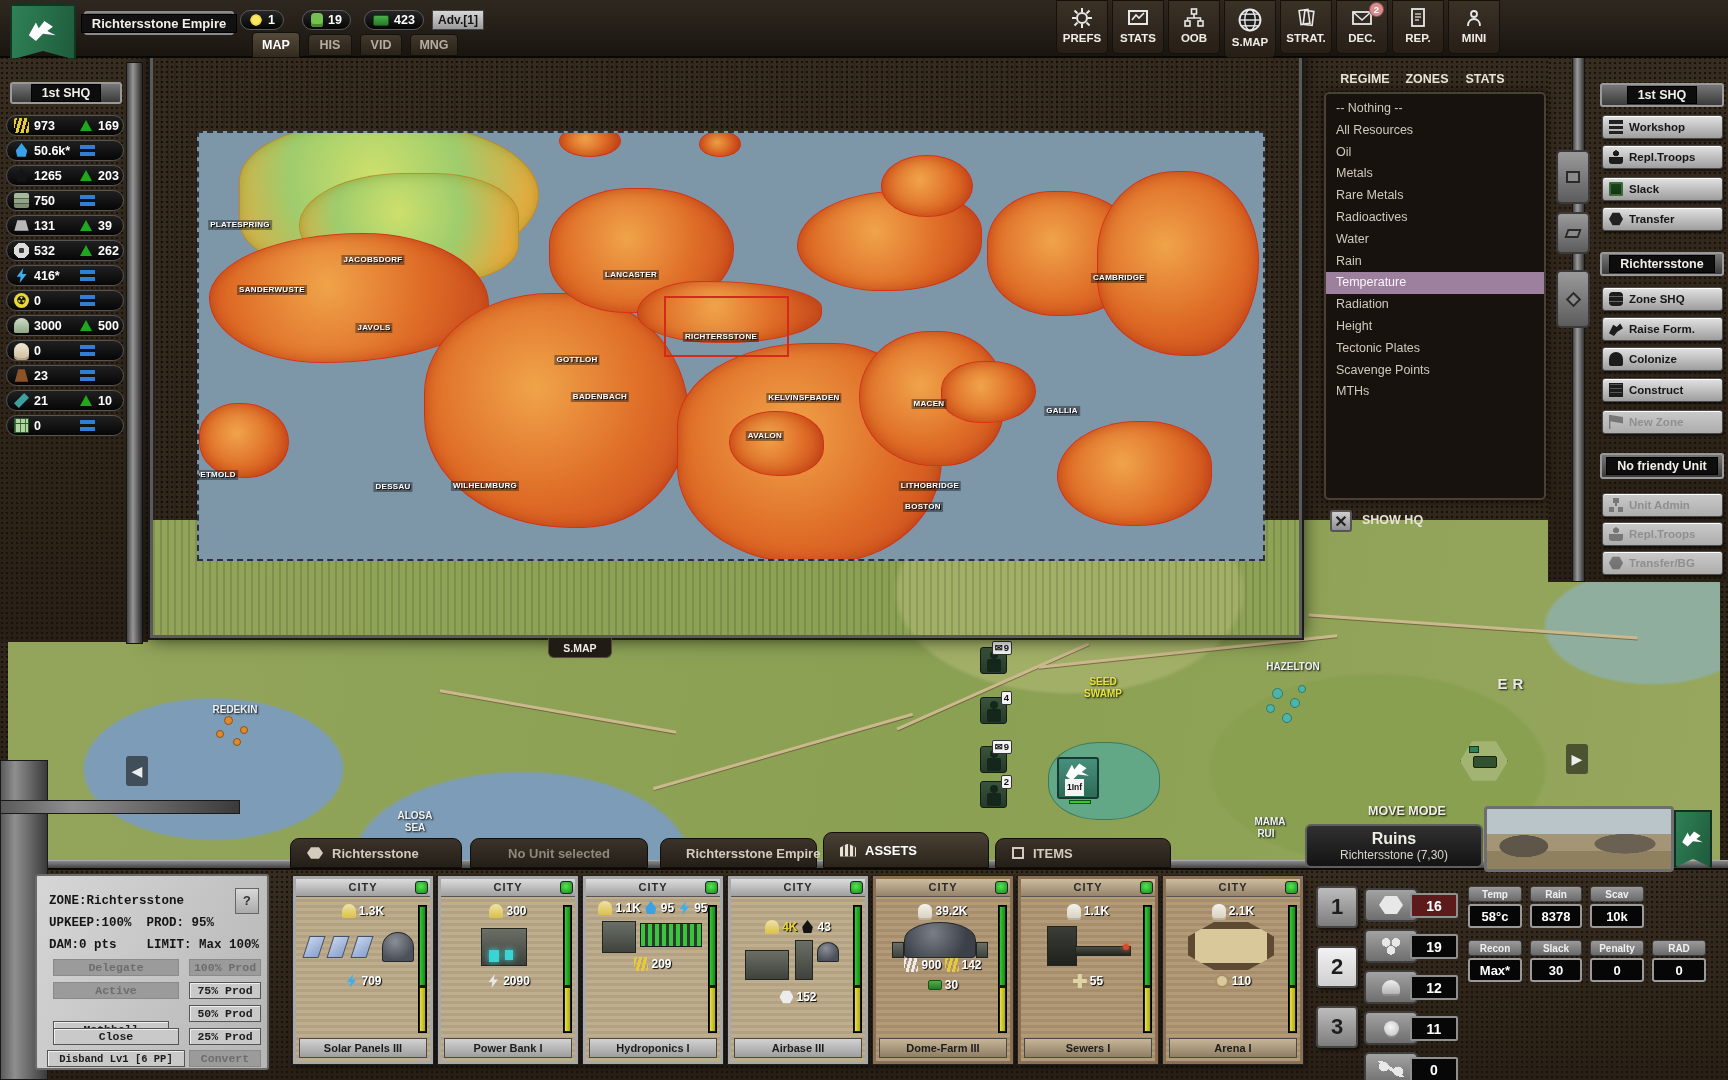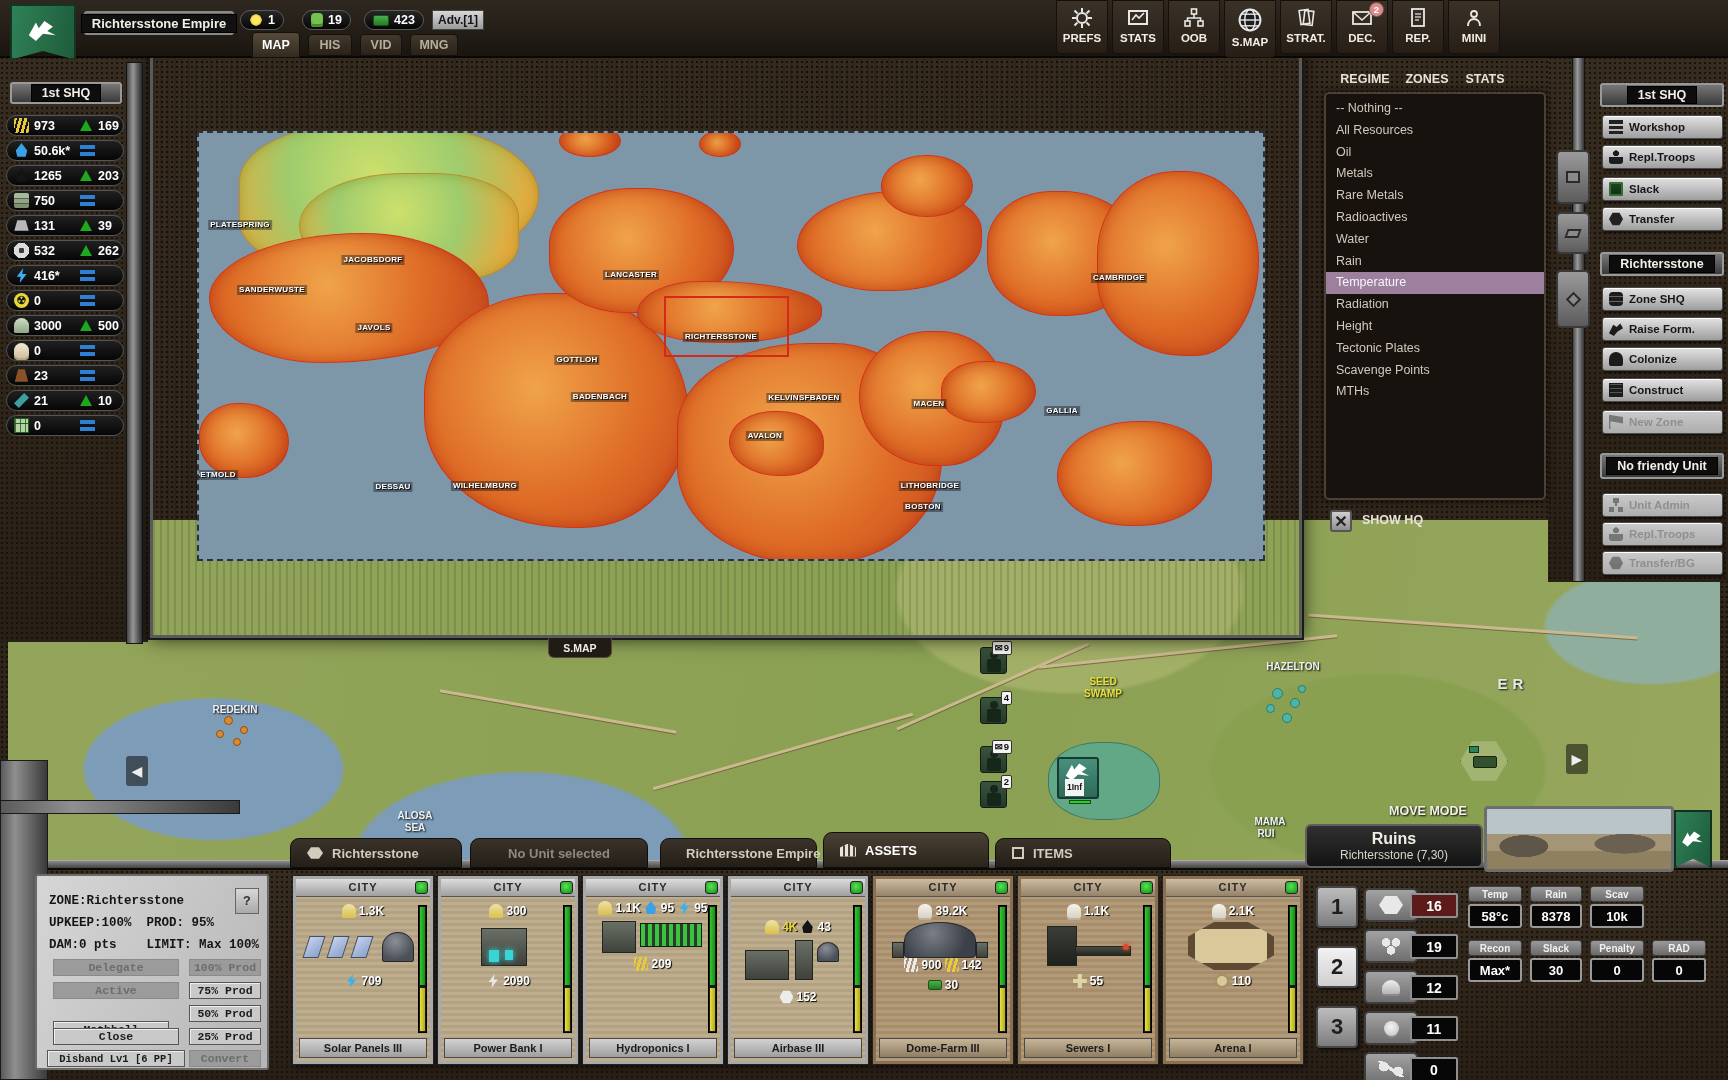--- a/index.html
+++ b/index.html
@@ -145,21 +145,21 @@
 .cbar::before{content:"";position:absolute;left:1px;right:1px;top:1px;height:62%;background:linear-gradient(90deg,#2ecc2e,#1a8a1a)}
 .cbar::after{content:"";position:absolute;left:1px;right:1px;bottom:1px;height:34%;background:linear-gradient(90deg,#e8e23a,#b0aa20)}
 
 .solarp{position:absolute;width:16px;height:22px;background:linear-gradient(135deg,#c4d2ec,#8aa2cc);transform:skewX(-18deg);border:1px solid #44506a}
 .domeb{position:absolute;border-radius:50% 50% 8% 8%;background:radial-gradient(circle at 40% 30%,#8a8f98,#4c5058 70%);border:1px solid #26282c}
 .blockb{position:absolute;background:linear-gradient(#6a6f66,#3e423c);border:1px solid #22251f}
 .glow{position:absolute;background:#39d4d4;box-shadow:0 0 6px #39d4d4}
 .rackc{position:absolute;background:#2e3a2c;border:1px solid #161c14;background-image:repeating-linear-gradient(90deg,#39c43f 0 4px,rgba(0,0,0,0) 4px 7px)}
 .arena8{position:absolute;background:#d9c89a;clip-path:polygon(30% 0,70% 0,100% 30%,100% 70%,70% 100%,30% 100%,0 70%,0 30%);box-shadow:inset 0 0 0 7px #5e4a32}
 
-#movemode{left:1368px;top:804px;width:120px;color:#f2efe8;font-weight:bold;font-size:12.5px;text-shadow:1px 1px 2px #000;z-index:23;text-align:center}
+#movemode{left:1368px;top:804px;width:120px;color:#f2efe8;font-weight:bold;font-size:12.5px;text-shadow:1px 1px 2px #000;z-index:23;}
 #selbox{left:1305px;top:824px;width:178px;height:44px;background:linear-gradient(#303030,#131313);border:2px solid #5f5f5f;border-radius:6px;z-index:23;text-align:center;color:#f0ede4;padding-top:4px}
 #selbox .t1{font-weight:bold;font-size:16px}
 #selbox .t2{font-size:12px;color:#d8d4c8}
 #pic{left:1484px;top:806px;width:190px;height:66px;border:3px solid #6e6e6e;border-radius:4px;z-index:23;background:
  radial-gradient(40px 18px at 20% 62%,#5e5648 0 60%,rgba(0,0,0,0) 62%),
  radial-gradient(50px 16px at 75% 58%,#6a6152 0 60%,rgba(0,0,0,0) 62%),
  linear-gradient(#b9c5c9 0 42%,#a59577 42% 70%,#8f8060 70%)}
 #picflag{left:1674px;top:810px;width:38px;height:58px;background:linear-gradient(110deg,#2f8157,#1e5a3b);border:2px solid #11301f;clip-path:polygon(0 0,100% 0,100% 100%,50% 84%,0 100%);z-index:24;display:flex;align-items:center;justify-content:center}
 
 .numbtn{position:absolute;left:1316px;width:42px;height:42px;background:linear-gradient(#bdbdbd,#7d7d7d);border:2px solid #454545;border-radius:4px;color:#1e1e1e;font-weight:bold;font-size:22px;display:flex;align-items:center;justify-content:center;z-index:22;box-shadow:2px 2px 3px rgba(0,0,0,.6)}

